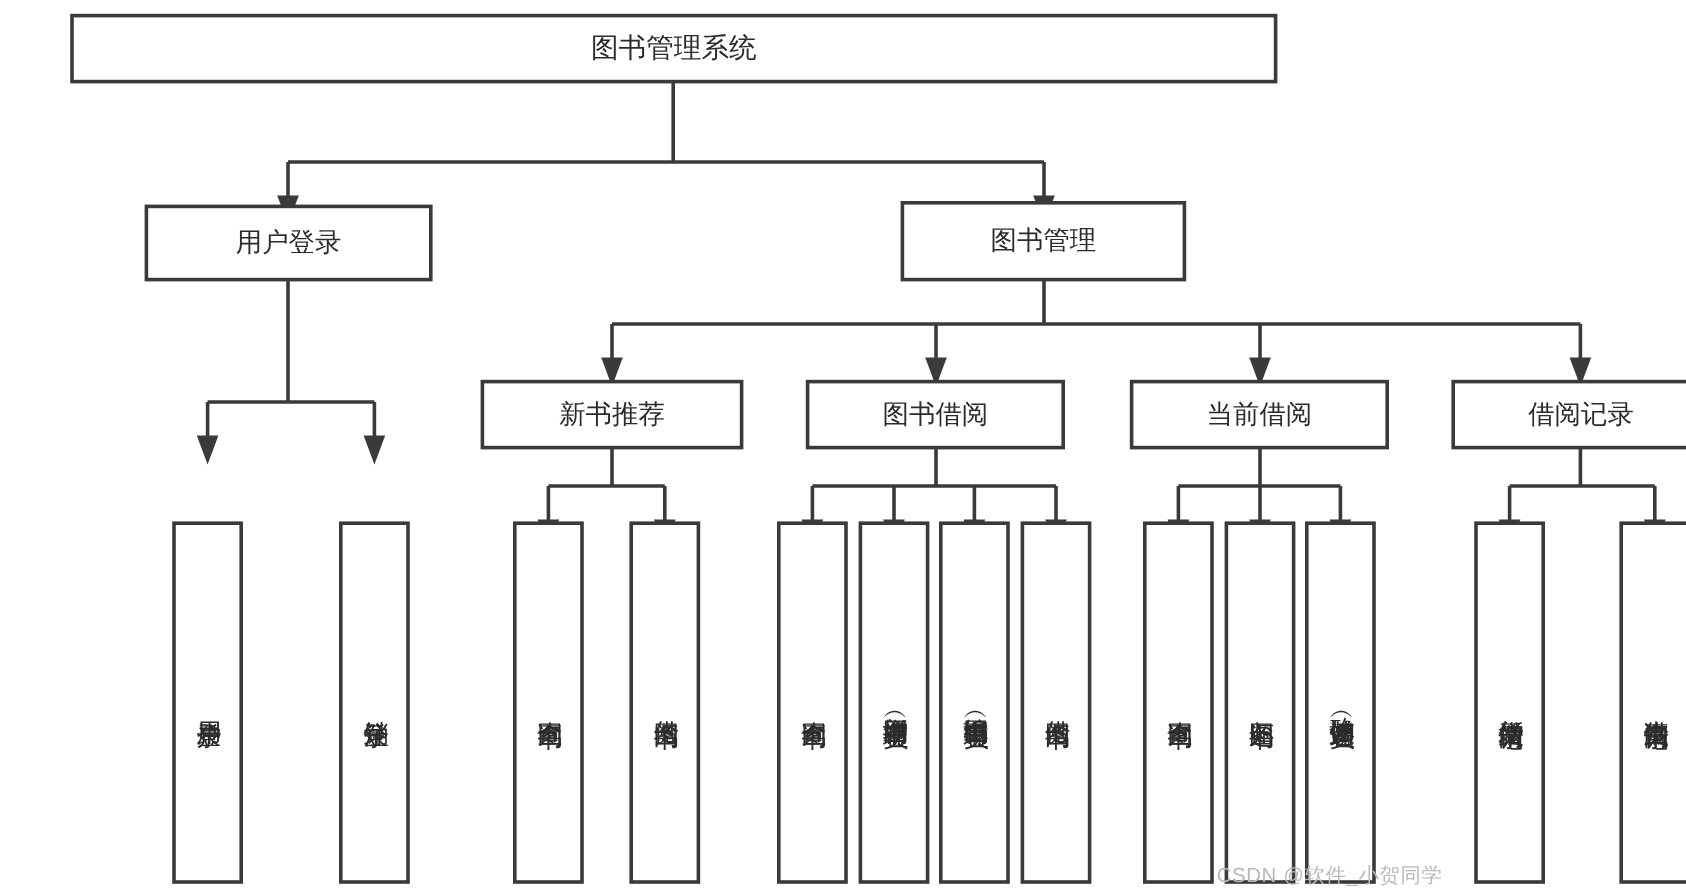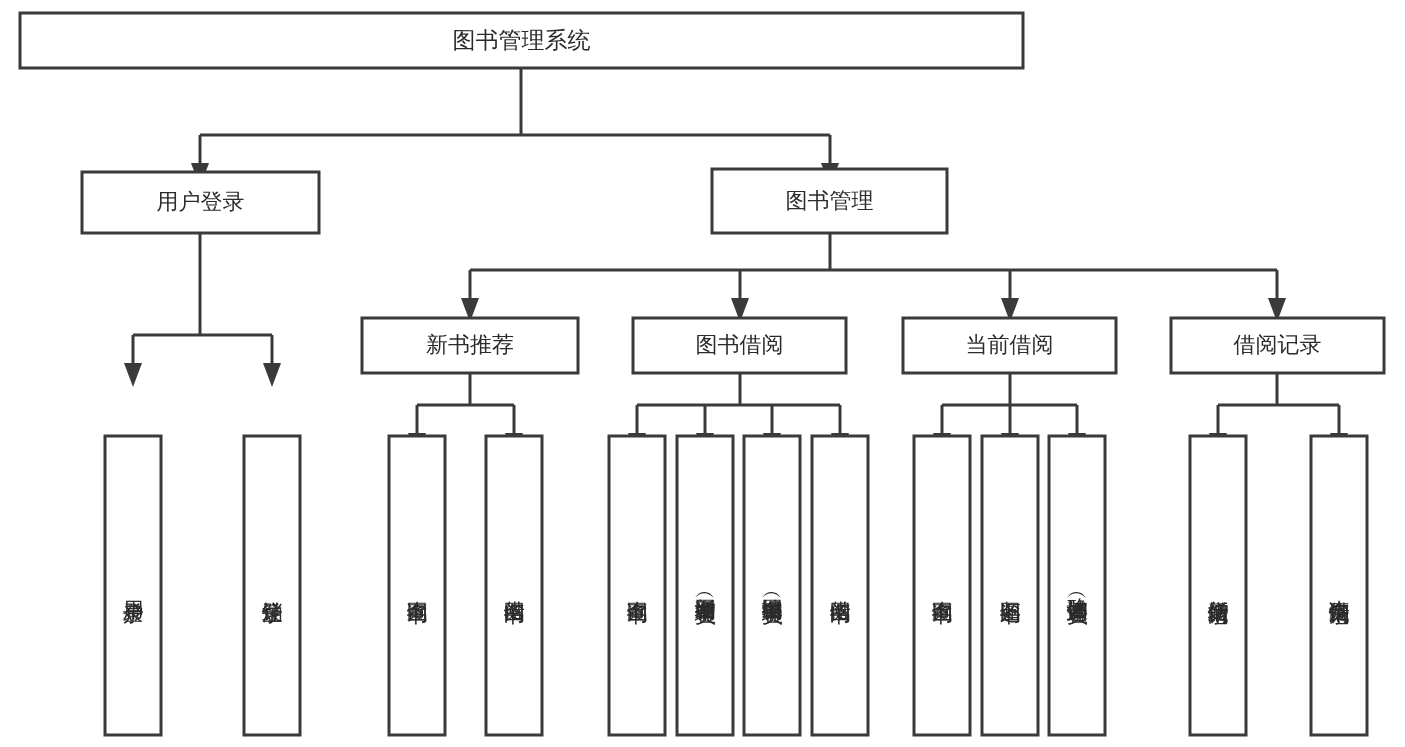--- a/index.html
+++ b/index.html
@@ -13,20 +13,21 @@
     height: 747px;
     font-family: "Liberation Sans", "DejaVu Sans", sans-serif;
     overflow: hidden;
     position: relative;
   }
   #diagram-root {
     position: relative;
     width: 1170px;
     height: 747px;
     background: #ffffff;
+    margin-left: 40px;
   }
   svg.diagram-canvas {
     position: absolute;
     left: 0;
     top: 0;
     width: 1405px;
     height: 747px;
     display: block;
   }
   .node-box {
@@ -260,13 +261,14 @@
       <div class="vertical-label-wrap" style="left: 1049px; top: 442px; width: 56px; height: 287px; justify-content: center;">
         <div class="vertical-label">确认归还（管理员）</div>
       </div>
       <div class="vertical-label-wrap" style="left: 1190px; top: 442px; width: 56px; height: 287px; justify-content: center;">
         <div class="vertical-label">新增借阅记录</div>
       </div>
       <div class="vertical-label-wrap" style="left: 1311px; top: 442px; width: 56px; height: 287px; justify-content: center;">
         <div class="vertical-label">查询借阅记录</div>
       </div>
     </div>
+  <div class="watermark">CSDN @软件_小贺同学</div>
 </div>
 
 </body></html>

